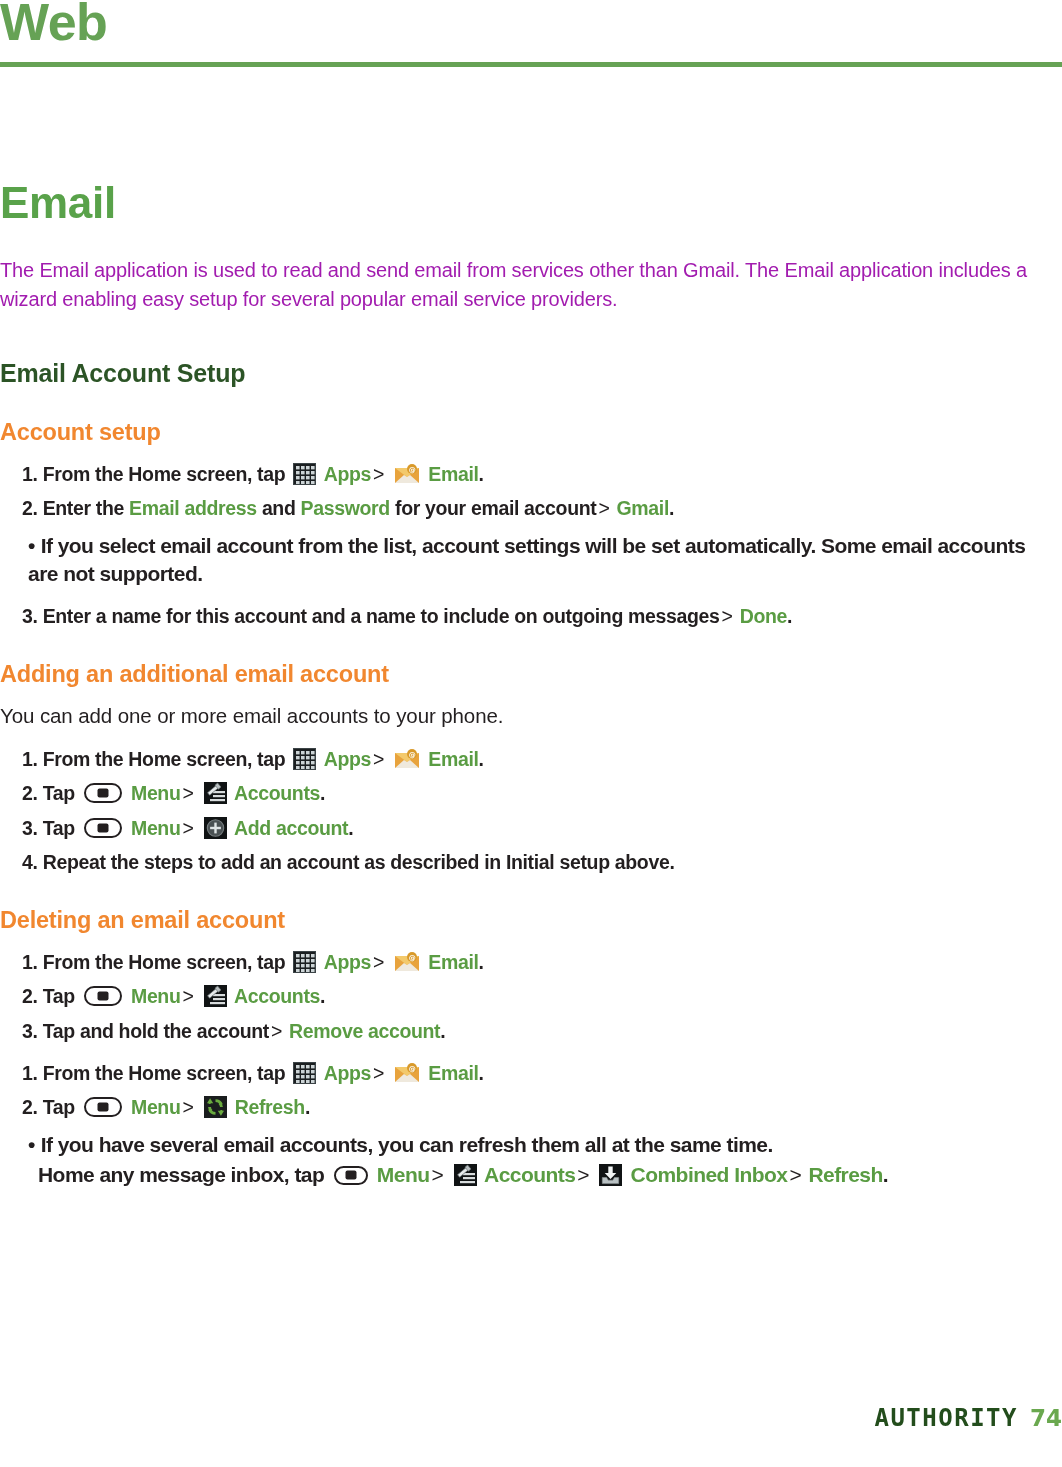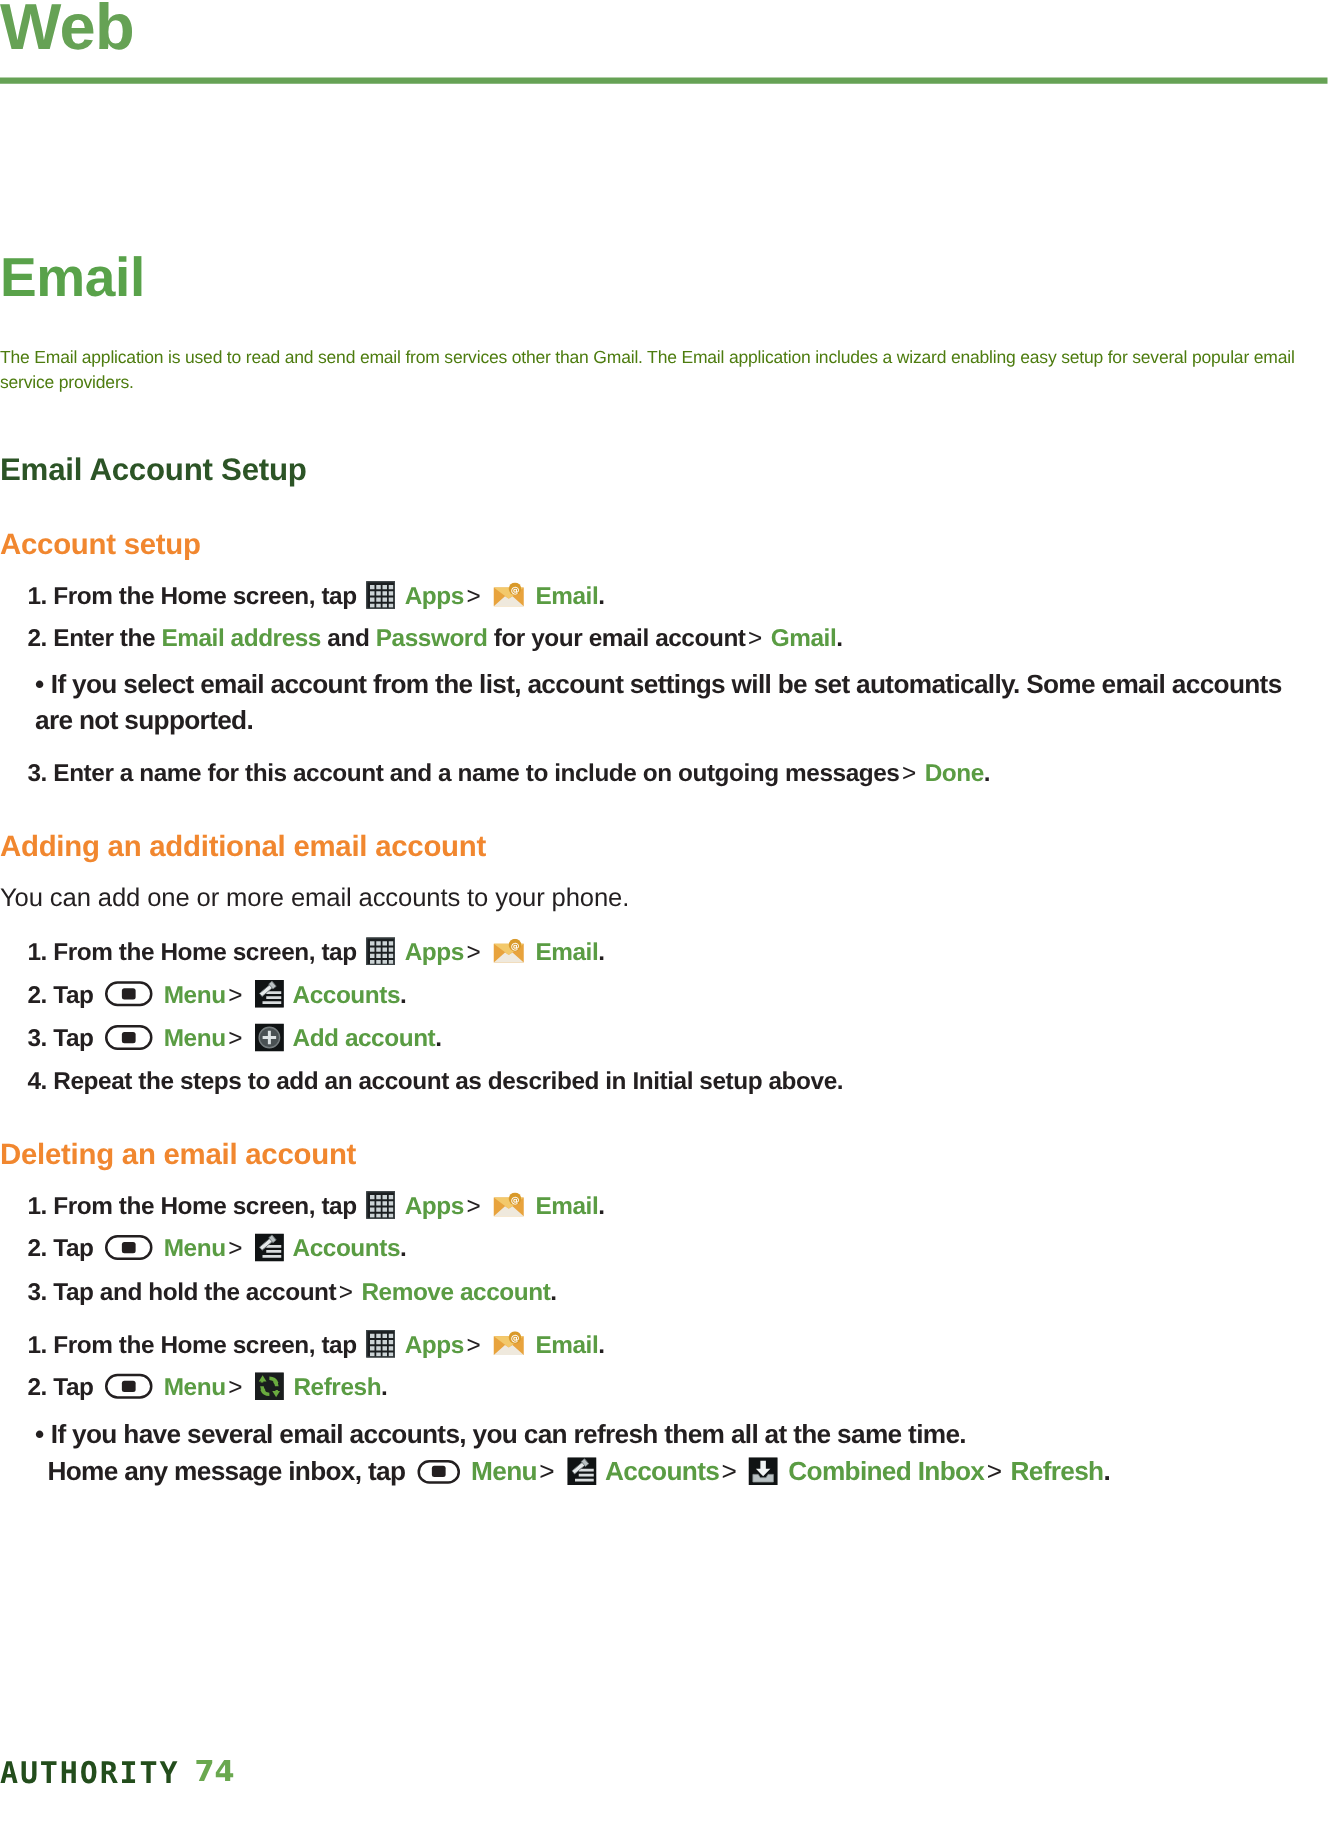--- a/index.html
+++ b/index.html
@@ -46,39 +46,39 @@
     top: 62px;
     width: 1062px;
     height: 5px;
     background: #66a255;
   }
 
   
   .content {
     position: absolute;
     left: 0px;
-    top: 200px;
+    top: 180px;
     width: 1050px;
   }
 
   h1.doc-title {
     margin: 0 0 0 0;
     font-size: 44px;
     line-height: 1.05;
     font-weight: 700;
     color: #59a24a;
     letter-spacing: -0.3px;
   }
 
   p.intro {
     margin: 30px 0 0 0;
-    font-size: 14px;
+    font-size: 20px;
     line-height: 1.42;
     font-weight: 400;
-    color: #4d7c0f;
+    color: #a21caf;
     width: 1048px;
     letter-spacing: -0.15px;
   }
 
   h2.section-title {
     margin: 46px 0 0 0;
     font-size: 25px;
     font-weight: 700;
     color: #2c5426;
     letter-spacing: -0.2px;
@@ -213,21 +213,21 @@
   }
 
   .ic svg { display: block; }
 
   
   .footer {
     position: absolute;
     left: 0;
     top: 1404px;
     width: 1062px;
-    text-align: left;
+    text-align: right;
   }
   .footer-inner {
     display: inline-block;
     white-space: nowrap;
   }
   .brand {
     font-family: "DejaVu Sans Mono", "Liberation Mono", monospace;
     font-size: 24px;
     font-weight: 700;
     letter-spacing: 1.5px;

